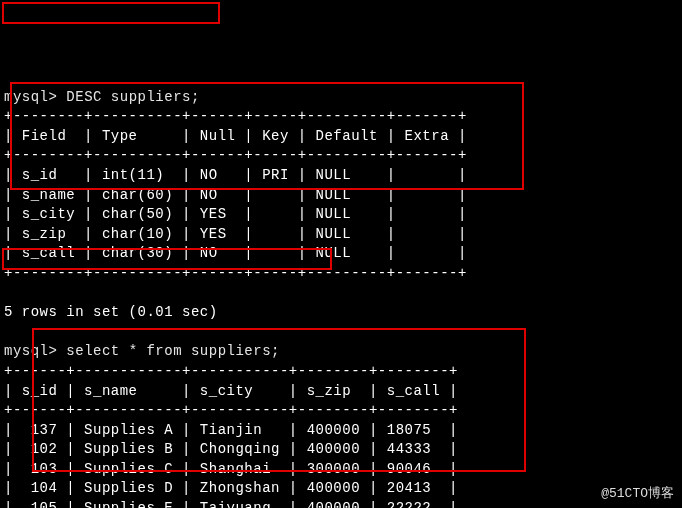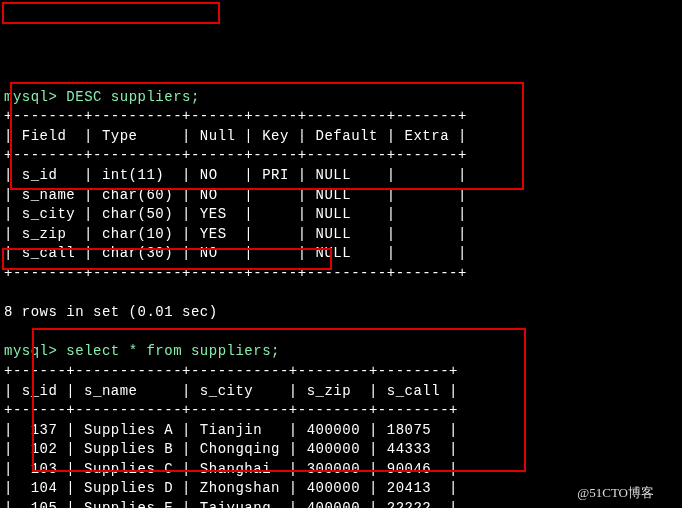--- a/index.html
+++ b/index.html
@@ -11,53 +11,53 @@
       width: 682px;
       height: 508px;
       position: relative;
       padding: 4px;
       white-space: pre;
     }
     .terminal {
       line-height: 1.4;
       letter-spacing: 0.5px;
     }
-    .prompt { color: #86efac; }
+    .prompt { color: #e5e5e5; }
     .hl-box {
       position: absolute;
       border: 2px solid #e00000;
       pointer-events: none;
     }
     .watermark {
       position: absolute;
-      right: 28px;
+      right: 8px;
       bottom: 6px;
       color: #ddd;
-      font-family: Liberation Serif, serif;
+      font-family: Liberation Mono, monospace;
       font-size: 13px;
     }
   </style>
 </head>
 <body>
 
 
 
 <div class="terminal">
 <span class="prompt"><span>mysql&gt;</span> <span>DESC suppliers;</span></span>
 <span>+--------+----------+------+-----+---------+-------+</span>
 <span>| Field  | Type     | Null | Key | Default | Extra |</span>
 <span>+--------+----------+------+-----+---------+-------+</span>
 <span>| s_id   | int(11)  | NO   | PRI | NULL    |       |</span>
 <span>| s_name | char(60) | NO   |     | NULL    |       |</span>
 <span>| s_city | char(50) | YES  |     | NULL    |       |</span>
 <span>| s_zip  | char(10) | YES  |     | NULL    |       |</span>
 <span>| s_call | char(30) | NO   |     | NULL    |       |</span>
 <span>+--------+----------+------+-----+---------+-------+</span>
 
-<span>8 rows in set (0.01 sec)</span>
+<span>5 rows in set (0.01 sec)</span>
 
 <span class="prompt"><span>mysql&gt;</span> <span>select * from suppliers;</span></span>
 <span>+------+------------+-----------+--------+--------+</span>
 <span>| s_id | s_name     | s_city    | s_zip  | s_call |</span>
 <span>+------+------------+-----------+--------+--------+</span>
 <span>|  137 | Supplies A | Tianjin   | 400000 | 18075  |</span>
 <span>|  102 | Supplies B | Chongqing | 400000 | 44333  |</span>
 <span>|  103 | Supplies C | Shanghai  | 300000 | 90046  |</span>
 <span>|  104 | Supplies D | Zhongshan | 400000 | 20413  |</span>
 <span>|  105 | Supplies E | Taiyuang  | 400000 | 22222  |</span>

